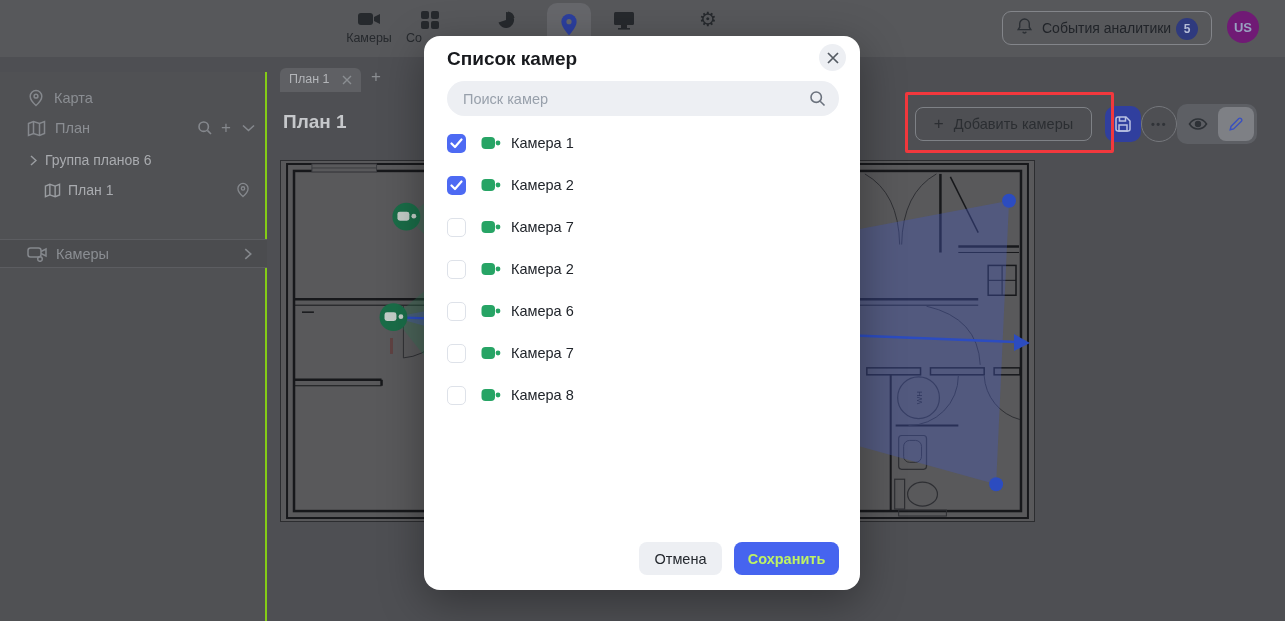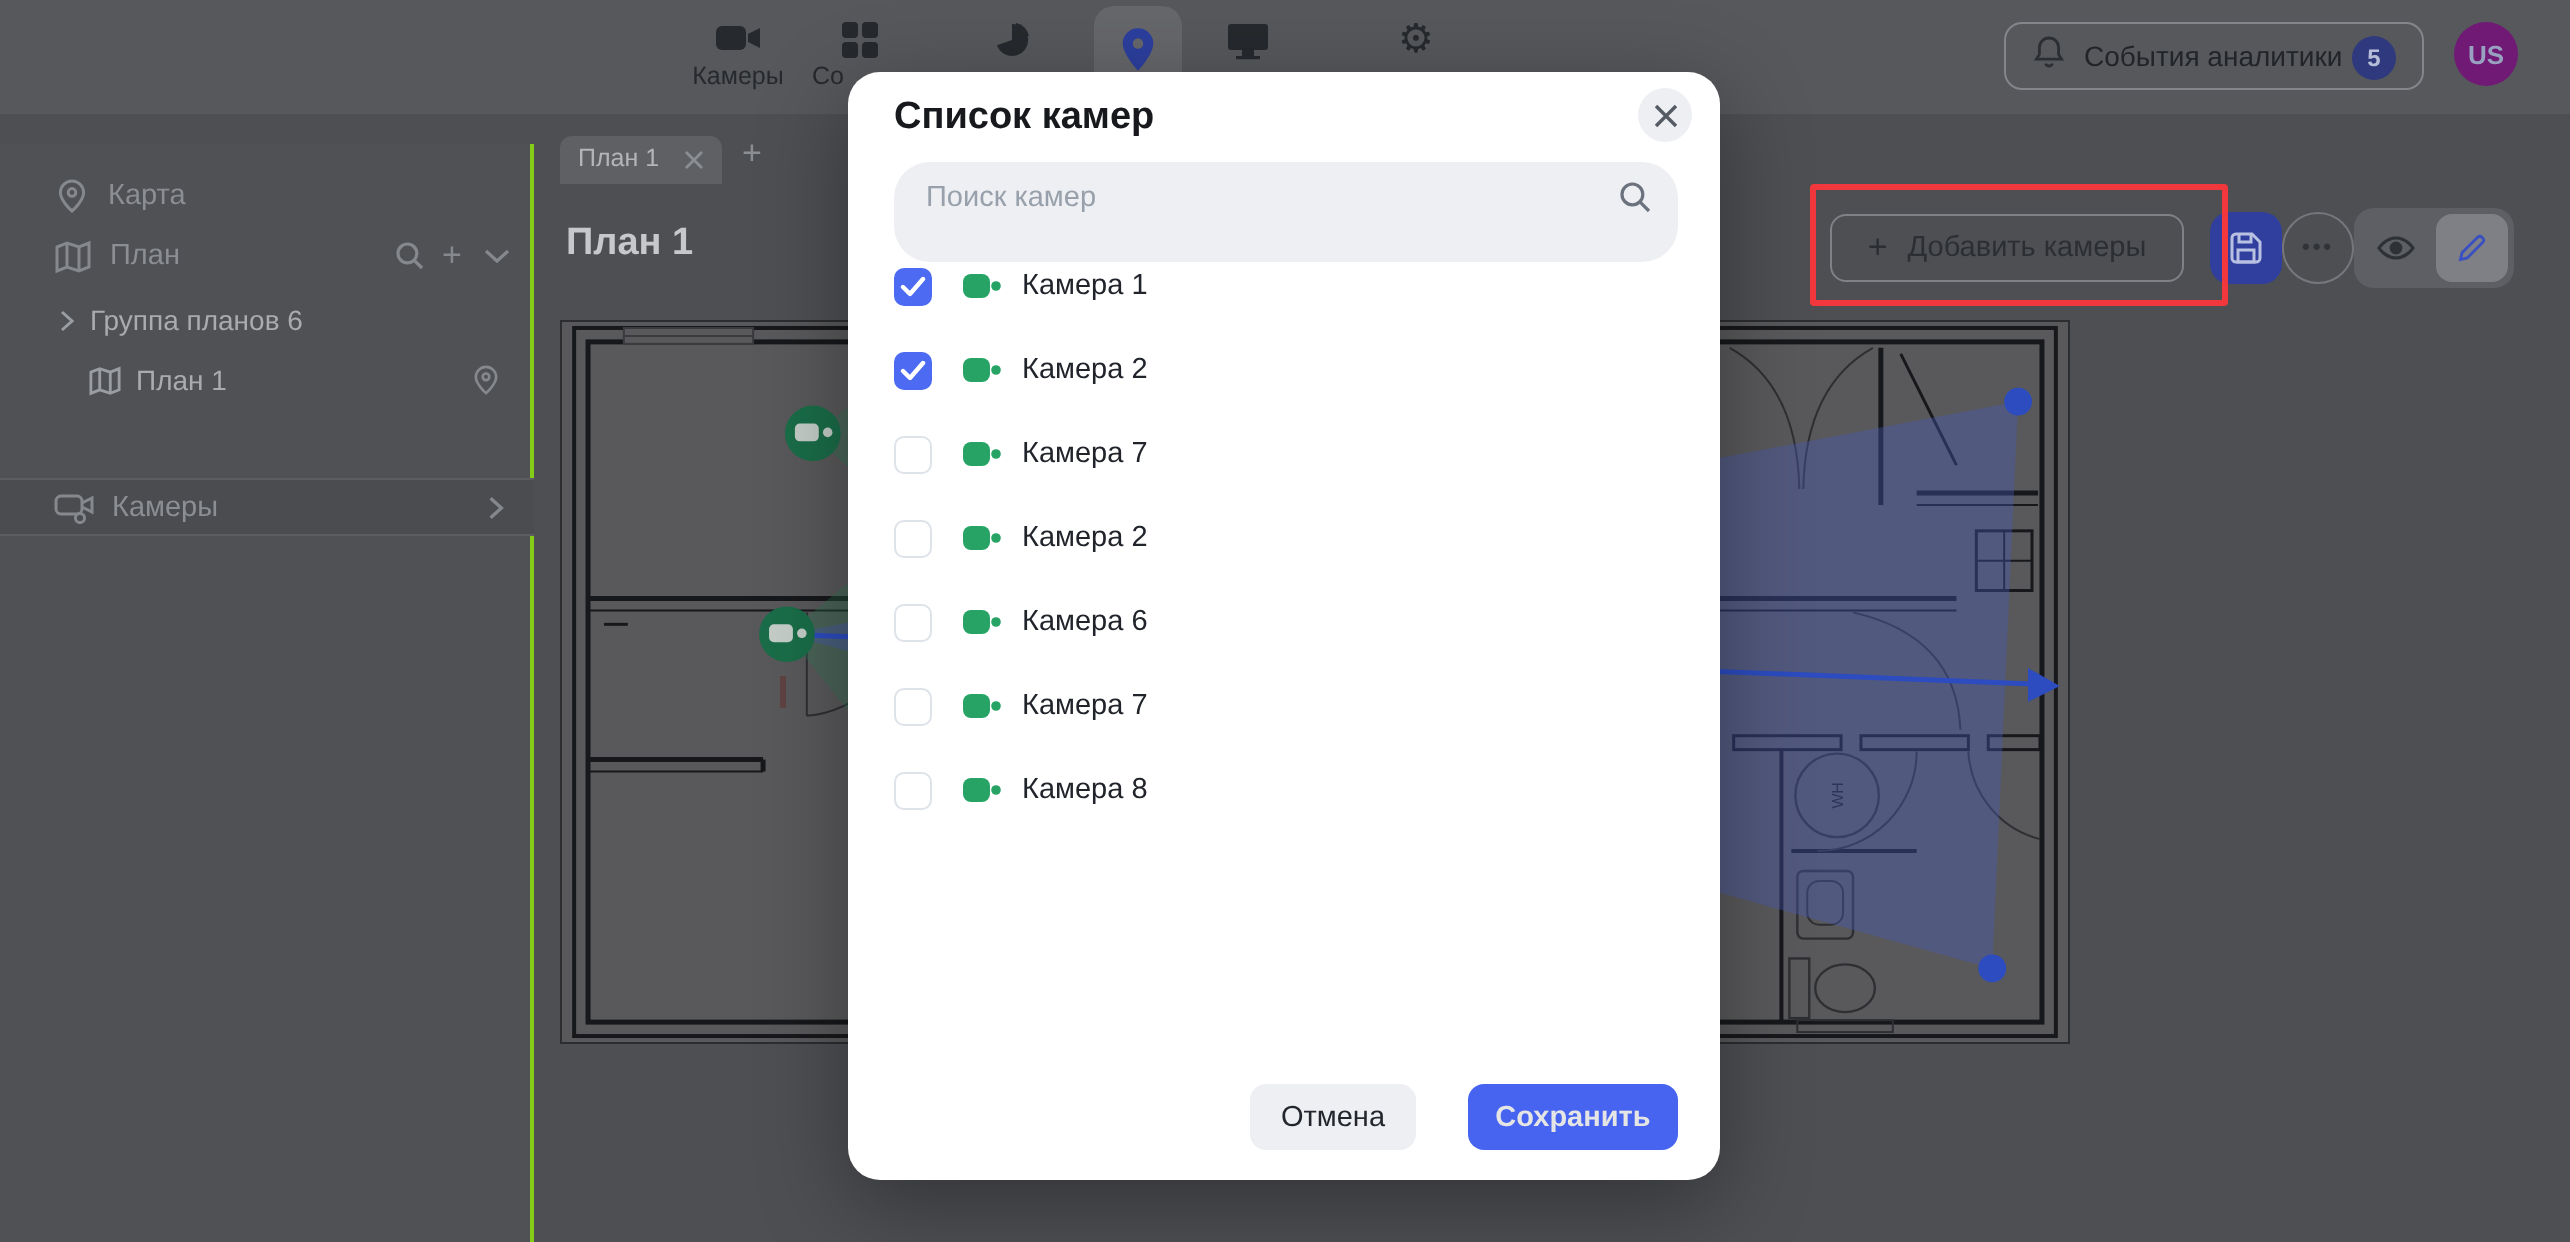--- a/index.html
+++ b/index.html
@@ -46,35 +46,35 @@
   .seg-eye { position:absolute; left:11px; top:10px; }
   .seg-active { position:absolute; left:41px; top:3px; width:36px; height:34px; border-radius:8px; background:#7e8085; display:flex; align-items:center; justify-content:center; }
 
   
   .red-annotation { position:absolute; left:905px; top:92px; width:209px; height:61px; border:3px solid #f2383d; border-radius:2px; z-index:40; }
 
   
   .modal { position:absolute; left:424px; top:36px; width:436px; height:554px; background:#ffffff; border-radius:16px; z-index:50; box-shadow:0 12px 44px rgba(0,0,0,0.35); }
   .modal-title { position:absolute; left:23px; top:10px; font-size:19px; font-weight:700; color:#17191d; line-height:26px; }
   .modal-close { position:absolute; right:14px; top:8px; width:27px; height:27px; border-radius:50%; background:#edeff3; display:flex; align-items:center; justify-content:center; }
-  .search-box { position:absolute; left:23px; top:45px; width:392px; height:50px; border-radius:18px; background:#edeff3; }
+  .search-box { position:absolute; left:23px; top:45px; width:392px; height:35px; border-radius:18px; background:#edeff3; }
   .search-box input { position:absolute; left:16px; top:0; width:330px; height:35px; border:none; outline:none; background:transparent; font-size:14.5px; color:#33383f; font-family:inherit; }
   .search-box input::placeholder { color:#98a0ab; }
   .search-box .mag { position:absolute; right:13px; top:9px; }
   .cam-list { position:absolute; left:23px; top:86px; width:392px; }
   .cam-row { height:42px; display:flex; align-items:center; }
   .cb { width:19px; height:19px; border-radius:5px; border:1.5px solid #dee2e9; background:#fff; display:flex; align-items:center; justify-content:center; }
   .cb svg { display:none; }
   .cb.checked { border:none; background:#4d6af3; }
   .cb.checked svg { display:block; }
   .cam-glyph { margin-left:15px; display:inline-flex; color:#27a465; }
   .cam-label { margin-left:10px; font-size:14.5px; color:#21252b; }
-  .modal-footer { position:absolute; right:21px; bottom:15px; display:flex; gap:26px; }
+  .modal-footer { position:absolute; right:21px; bottom:15px; display:flex; gap:12px; }
   .btn-cancel { width:83px; height:33px; border-radius:8px; background:#edeff3; color:#23272d; font-size:14.5px; font-weight:500; border:none; display:flex; align-items:center; justify-content:center; }
-  .btn-save { width:105px; height:33px; border-radius:8px; background:#4664ef; color:#e5e5e5; font-size:14.5px; font-weight:600; border:none; display:flex; align-items:center; justify-content:center; }
+  .btn-save { width:105px; height:33px; border-radius:8px; background:#4664ef; color:#bef264; font-size:14.5px; font-weight:600; border:none; display:flex; align-items:center; justify-content:center; }
 </style>
 </head>
 <body>
 
 <div class="screen">
 
   <header class="topbar">
     <div class="nav-item" style="left:338px;width:62px;">
       <span class="nav-icon">
         <svg width="24" height="18" viewBox="0 0 24 18">

